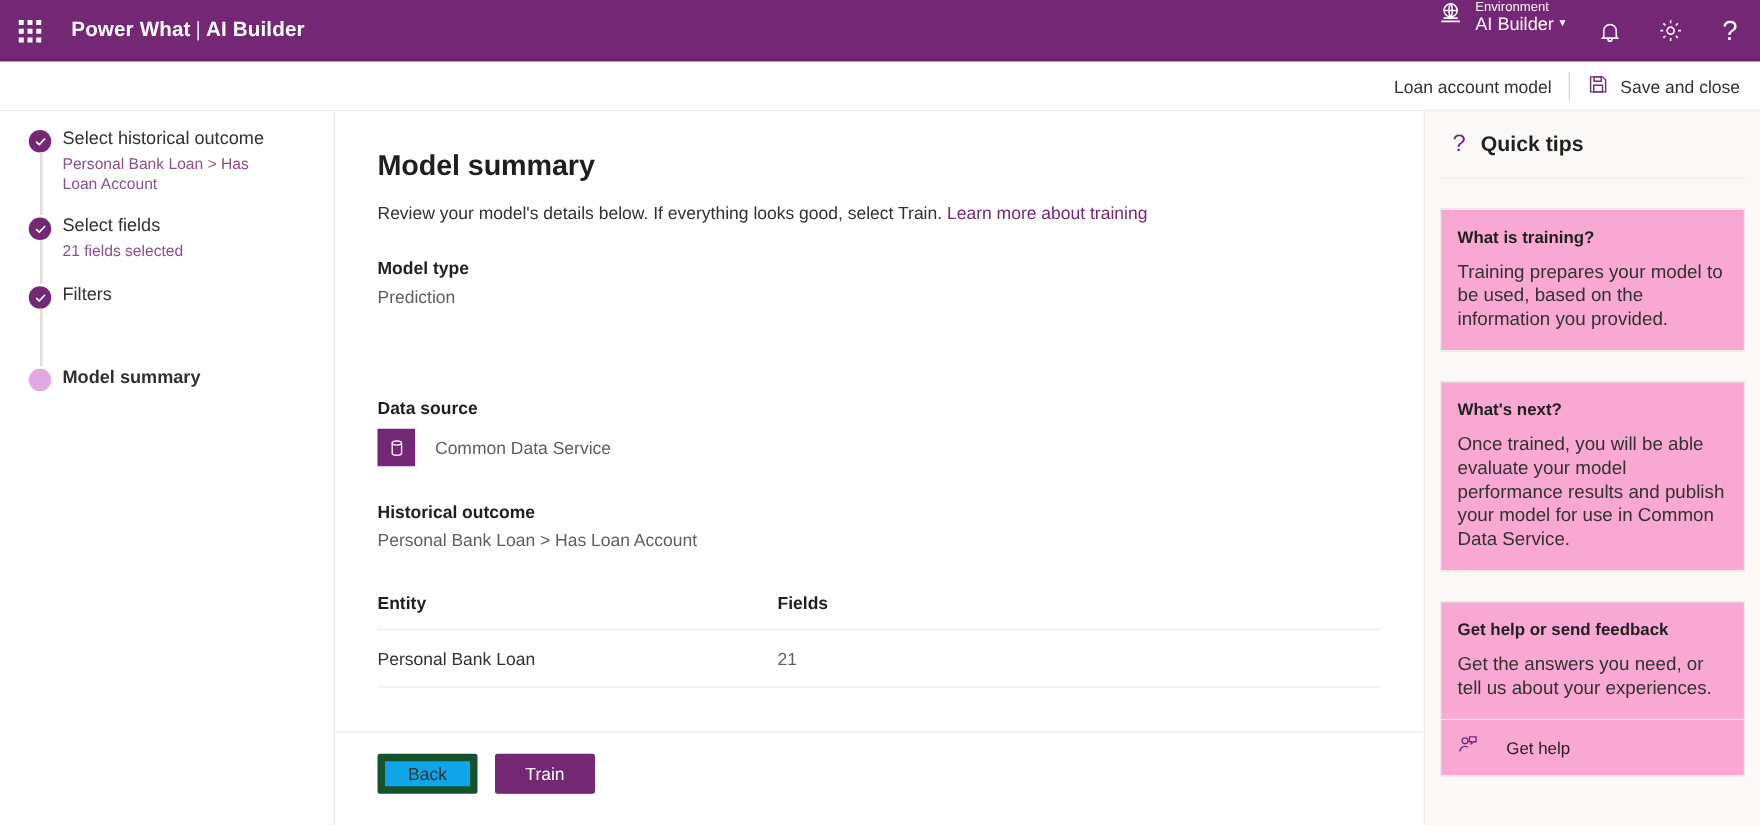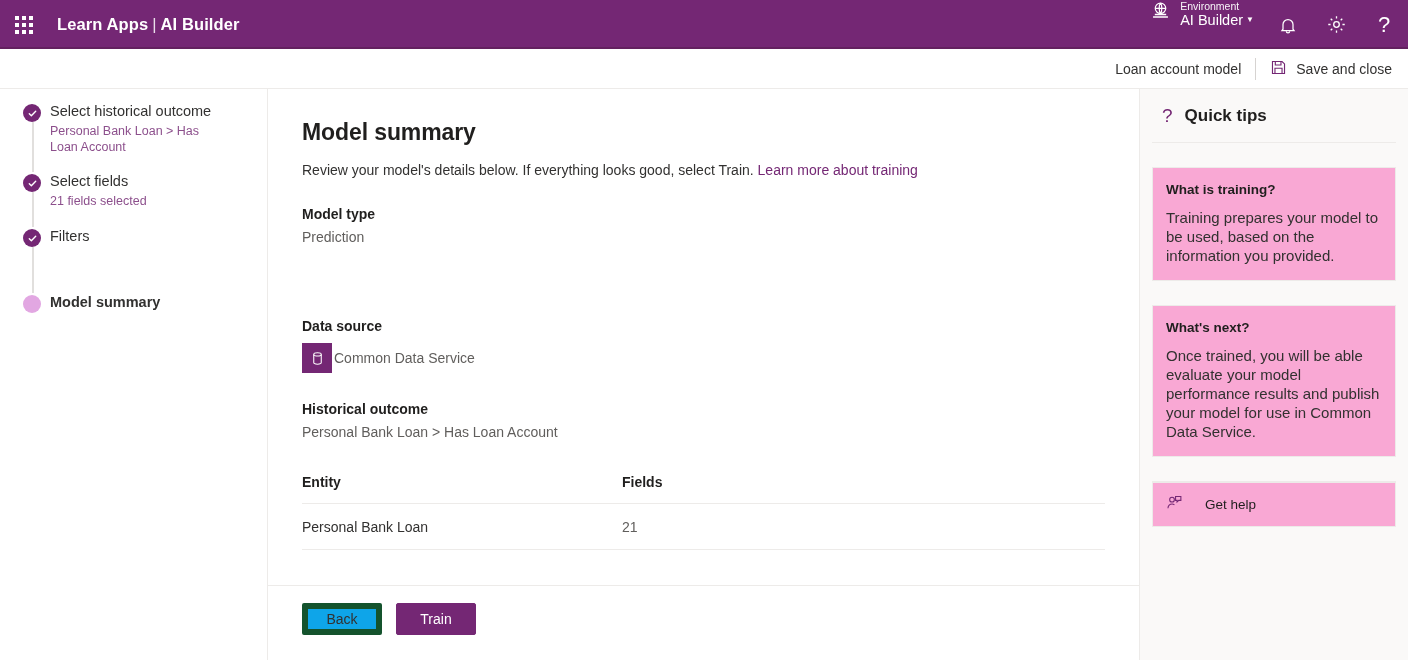--- a/index.html
+++ b/index.html
@@ -125,21 +125,21 @@
   .center-scroll { flex: 1 1 auto; padding: 30px 0 0 34px; overflow: hidden; }
   .page-title { font-size: 23px; font-weight: bold; color: #201f1e; letter-spacing: -.1px; }
   .page-desc { font-size: 14px; color: #323130; margin-top: 16px; }
   .link { color: #742774; text-decoration: none; cursor: pointer; }
 
   .field-group { margin-top: 28px; }
   .field-label { font-size: 14px; font-weight: bold; color: #201f1e; }
   .field-value { font-size: 14px; color: #605e5c; margin-top: 7px; }
   .field-value.empty { height: 17px; }
 
-  .ds-row { display: flex; align-items: center; gap: 2px; margin-top: 9px; }
+  .ds-row { display: flex; align-items: center; gap: 16px; margin-top: 9px; }
   .ds-icon {
     width: 30px; height: 30px; background: #742774;
     display: flex; align-items: center; justify-content: center;
     flex: 0 0 30px;
   }
   .ds-name { font-size: 14px; color: #605e5c; }
 
   .tbl { margin-top: 34px; width: 820px; max-width: calc(100% - 34px); }
   .tbl-head { display: flex; padding-bottom: 13px; }
   .tbl-row {
@@ -209,21 +209,21 @@
           <i></i>
           <i></i>
           <i></i>
           <i></i>
           <i></i>
           <i></i>
           <i></i>
       </div>
     </div>
     <div class="brand-title">
-      <span>Learn Apps</span><span class="brand-sep">|</span><span>AI Builder</span>
+      <span>Power What</span><span class="brand-sep">|</span><span>AI Builder</span>
     </div>
 
     <div class="brand-right">
       <div class="env-block">
         <span>
           <svg width="21" height="21" viewBox="0 0 24 24" fill="none" stroke="#ffffff" stroke-width="1.4">
             <circle cx="12" cy="9.5" r="6"></circle>
             <path d="M6 9.5h12M12 3.5c2 2 2 10 0 12M12 3.5c-2 2-2 10 0 12"></path>
             <path d="M3.5 19.5h17M5.5 16.5h13" stroke-width="1.6"></path>
           </svg>
@@ -383,20 +383,24 @@
         <div class="tip-head">What is training?</div>
         <div class="tip-body">Training prepares your model to be used, based on the information you provided.</div>
       </div>
 
       <div class="tip-card">
         <div class="tip-head">What's next?</div>
         <div class="tip-body">Once trained, you will be able evaluate your model performance results and publish your model for use in Common Data Service.</div>
       </div>
 
       <div class="tip-card nopad">
+        <div class="tip-inner">
+          <div class="tip-head">Get help or send feedback</div>
+          <div class="tip-body">Get the answers you need, or tell us about your experiences.</div>
+        </div>
         <div class="tip-action">
           <span>
             <svg width="17" height="17" viewBox="0 0 24 24" fill="none" stroke="#742774" stroke-width="1.5">
               <circle cx="8.5" cy="8" r="3.3"></circle>
               <path d="M2.8 20c0-3.4 2.6-5.8 5.7-5.8 1.3 0 2.5.4 3.4 1.1"></path>
               <path d="M13.5 3.5h7.5v5.5h-3l-2.4 2.3V9h-2.1z"></path>
             </svg>
           </span>
           <span class="tip-action-label">Get help</span>
         </div>

